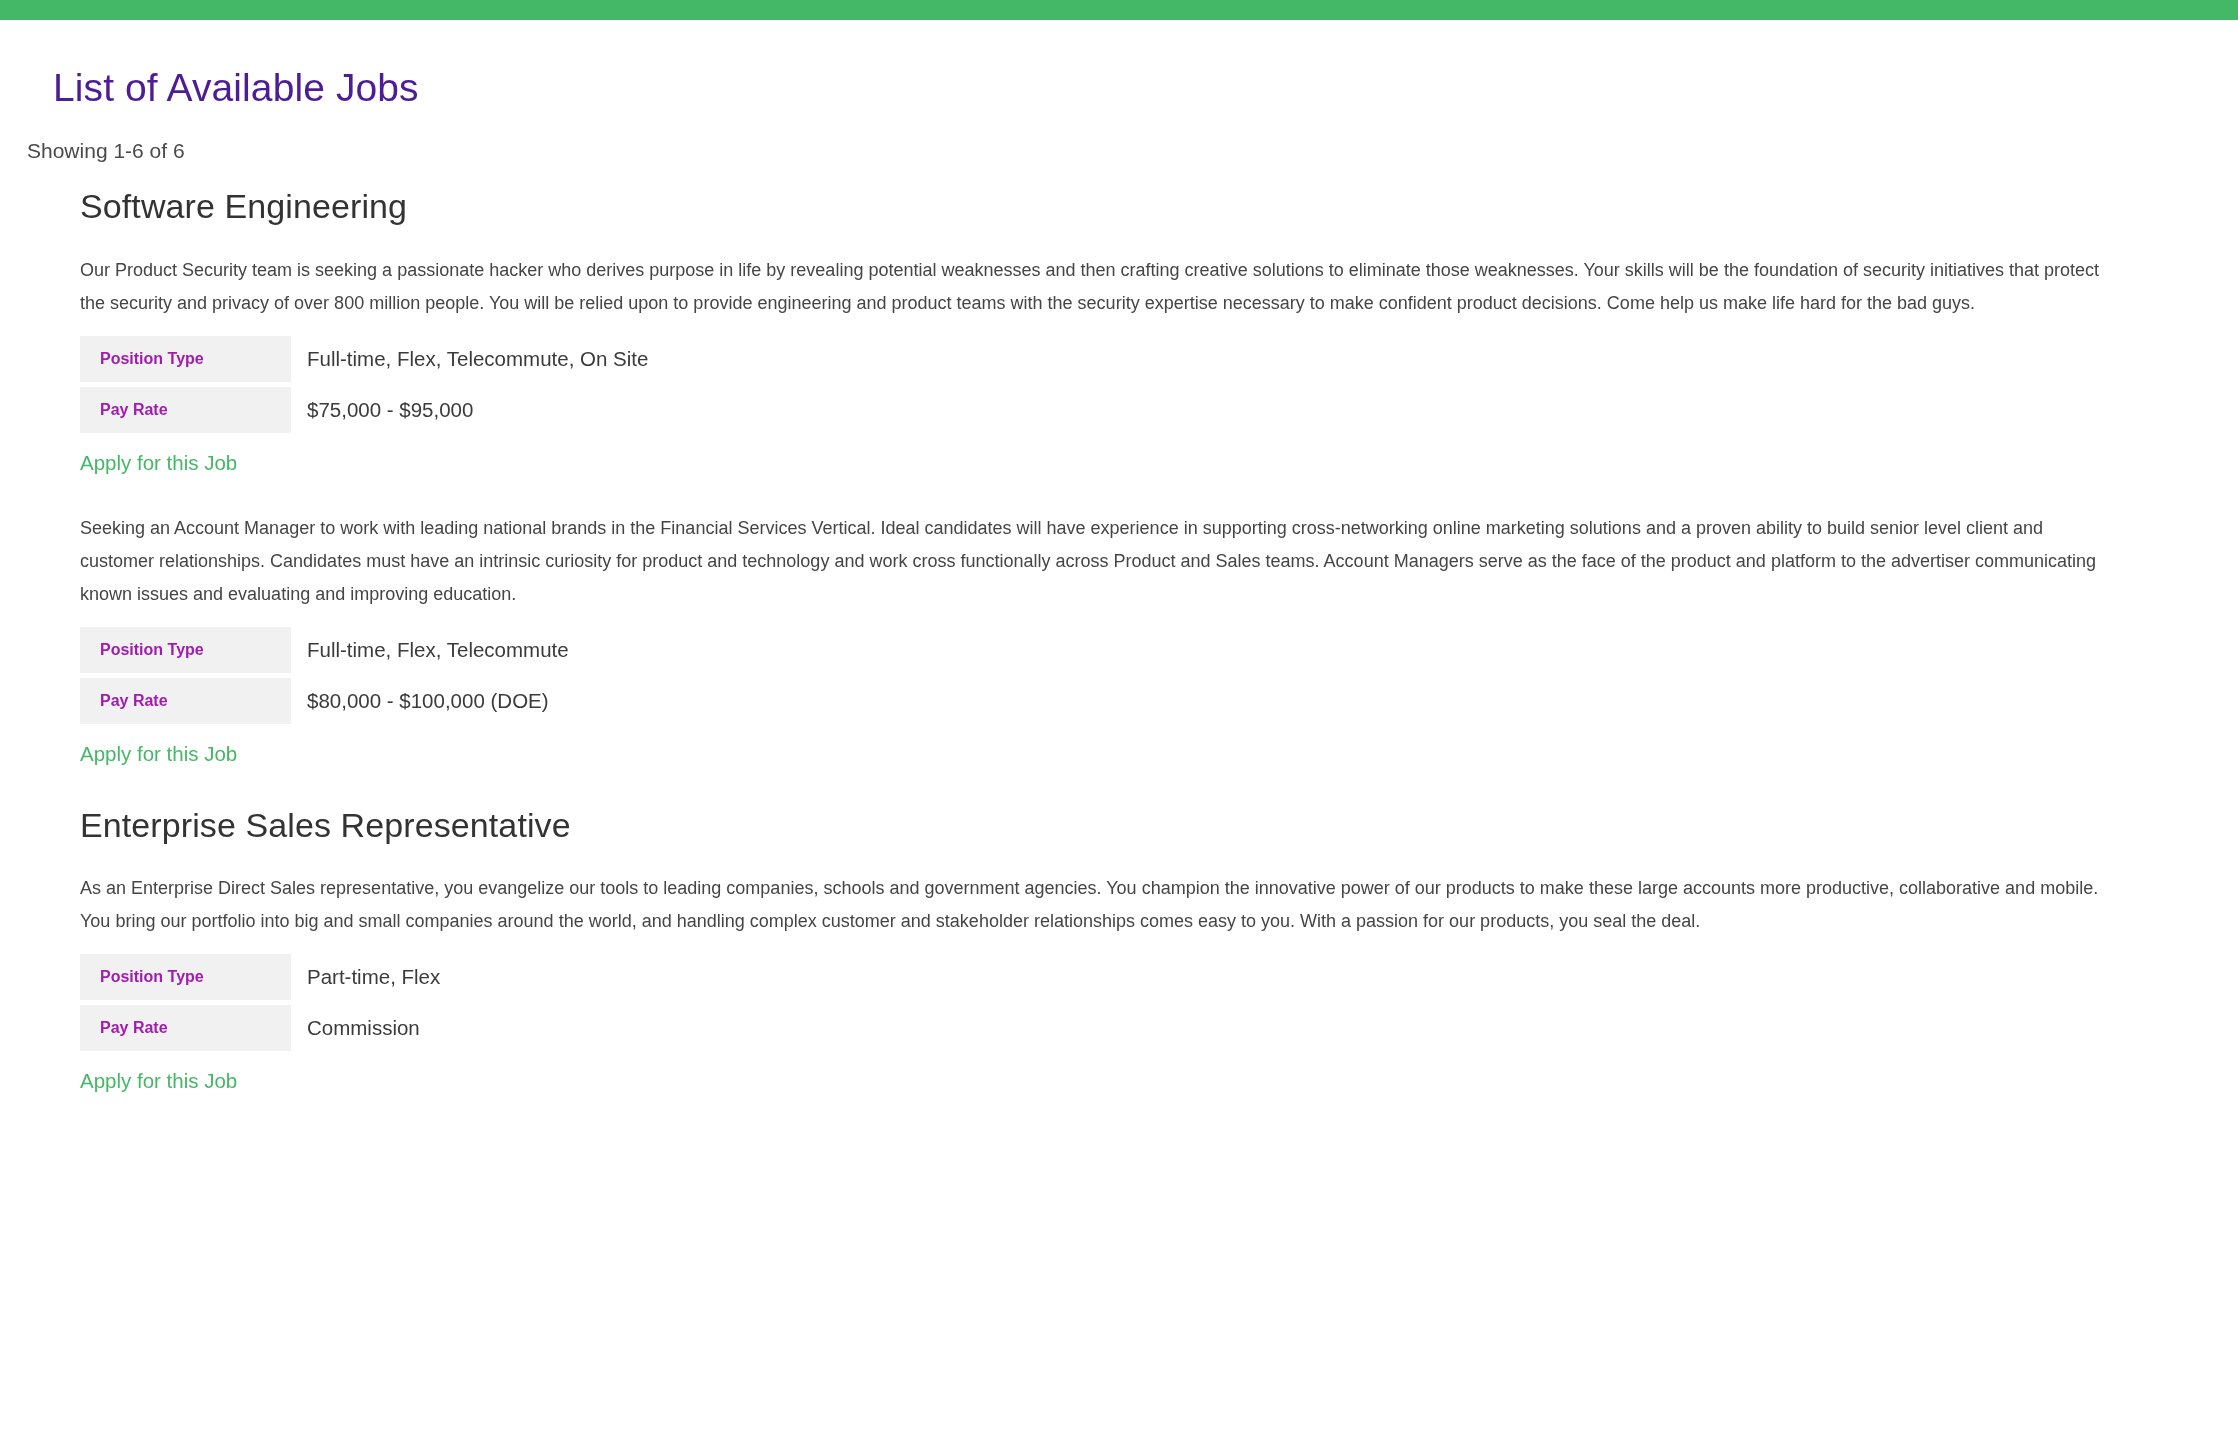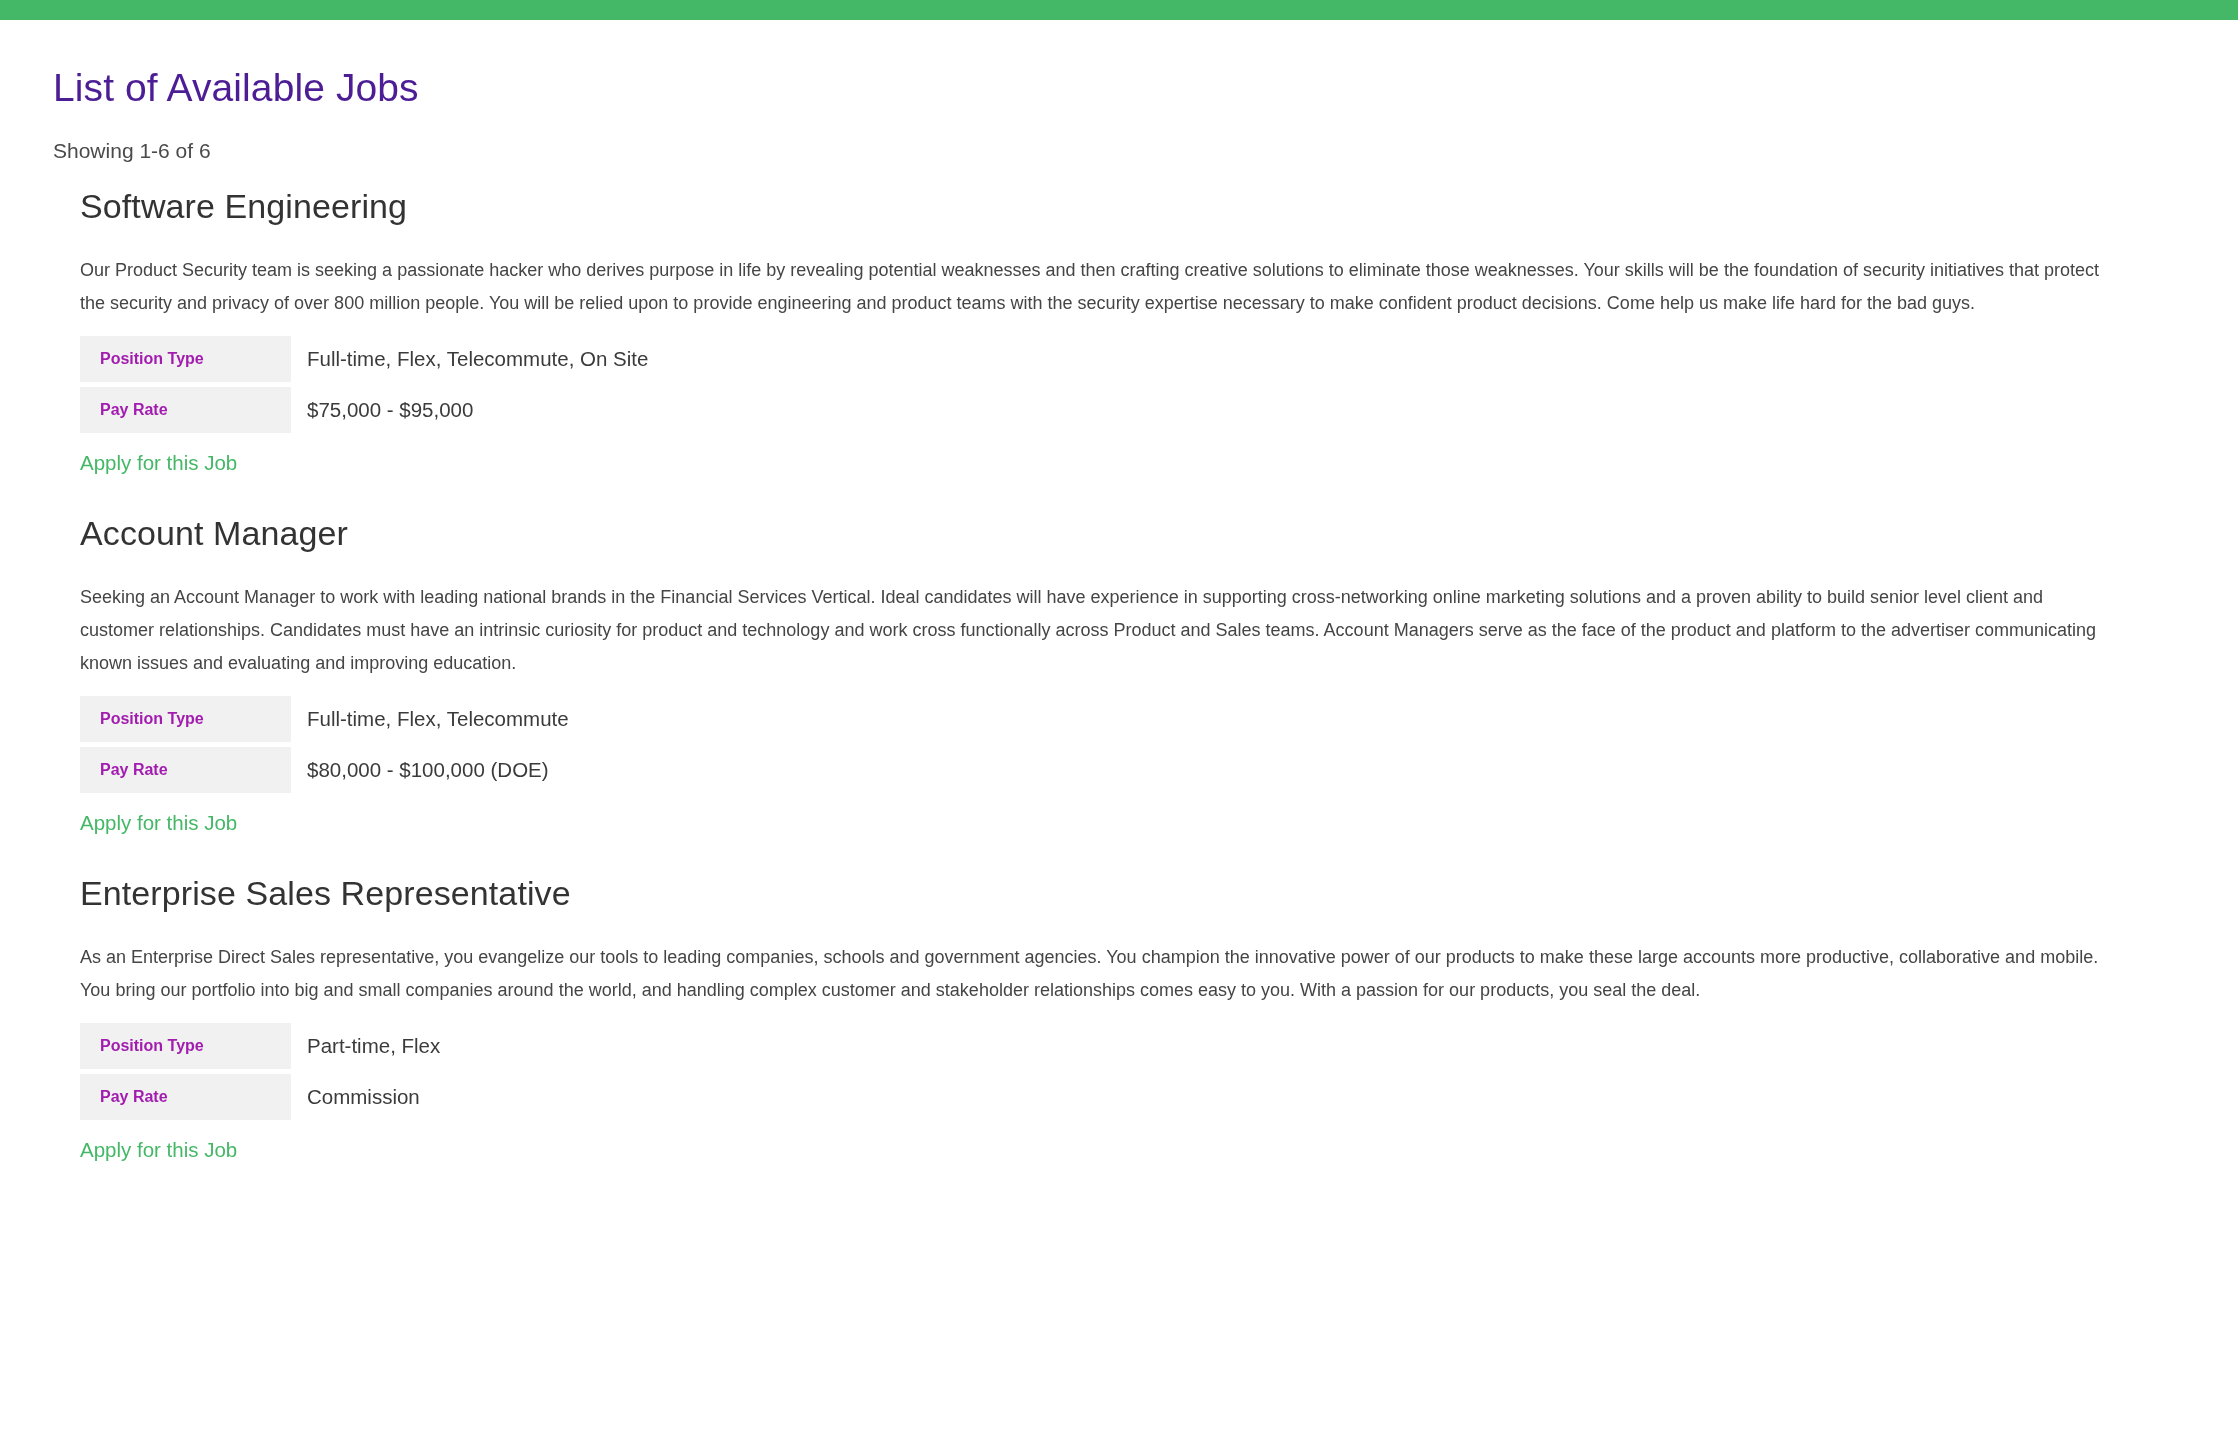--- a/index.html
+++ b/index.html
@@ -31,21 +31,21 @@
     color: #4c1d95;
     margin: 0;
     padding: 47px 0 0 53px;
     line-height: 1.1;
     letter-spacing: 0.1px;
   }
 
   .showing-count {
     font-size: 21px;
     color: #4a4a4a;
-    padding: 28px 0 0 53px;
+    padding: 28px 0 0 27px;
     line-height: 1.2;
   }
 
   .jobs-list {
     padding: 22px 16px 0 0;
     margin: 0;
     list-style: none;
   }
 
   .job-item {
@@ -132,21 +132,20 @@
           <tr>
             <th>Pay Rate</th>
             <td>$75,000 - $95,000</td>
           </tr>
         </tbody>
       </table>
       <div><a class="apply-link">Apply for this Job</a></div>
     </li>
 
     <li class="job-item">
-      <h2 class="job-title">Account Manager</h2>
       <p class="job-description">Seeking an Account Manager to work with leading national brands in the Financial Services Vertical. Ideal candidates will have experience in supporting cross-networking online marketing solutions and a proven ability to build senior level client and customer relationships. Candidates must have an intrinsic curiosity for product and technology and work cross functionally across Product and Sales teams. Account Managers serve as the face of the product and platform to the advertiser communicating known issues and evaluating and improving education.</p>
       <table class="job-table">
         <tbody>
           <tr>
             <th>Position Type</th>
             <td>Full-time, Flex, Telecommute</td>
           </tr>
           <tr>
             <th>Pay Rate</th>
             <td>$80,000 - $100,000 (DOE)</td>

